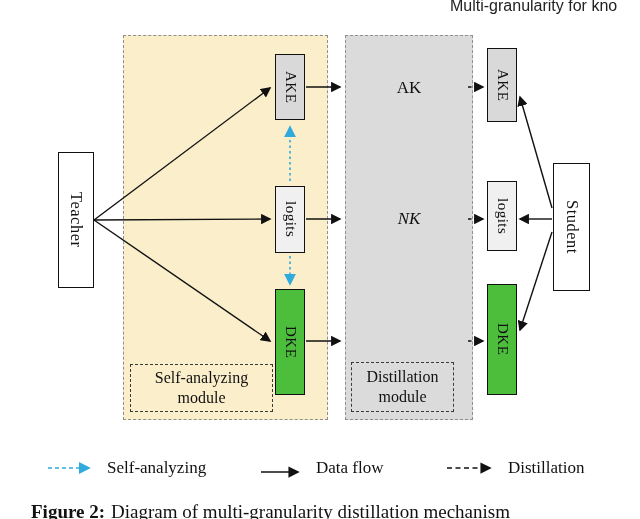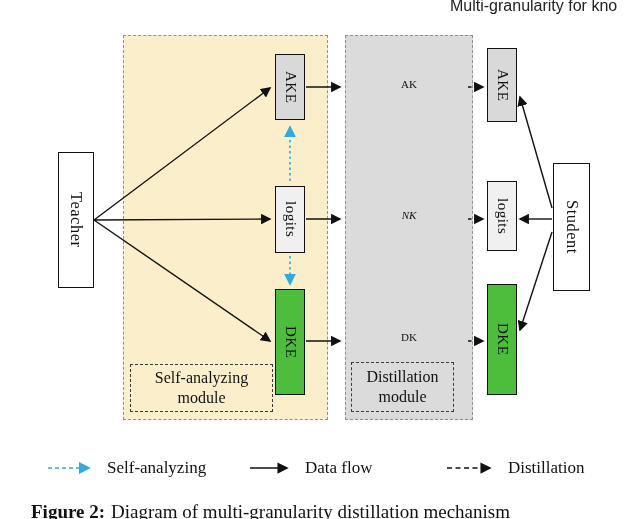--- a/index.html
+++ b/index.html
@@ -15,21 +15,21 @@
   .module{position:absolute;border:1.6px dashed #8f8f8f;box-sizing:border-box;}
   .module-yellow{left:105px;top:35px;width:205px;height:385px;background:#FBEFCB;}
   .module-gray{left:327px;top:35px;width:128px;height:385px;background:#DBDBDB;}
   .mod-label{
     position:absolute;border:1.4px dashed #3a3a3a;box-sizing:border-box;
     display:flex;flex-direction:column;align-items:center;justify-content:center;
     font-size:16px;line-height:1.25;text-align:center;
   }
   .sa-label{left:112px;top:364px;width:143px;height:48px;}
   .dist-label{left:333px;top:362px;width:103px;height:50px;}
-  .mod-item{position:absolute;left:327px;width:128px;text-align:center;font-size:11px;}
+  .mod-item{position:absolute;left:327px;width:128px;text-align:center;font-size:17px;}
   .mi-ak{top:78px;} .mi-nk{top:209px;font-style:italic;} .mi-dk{top:331px;}
   
   .box{
     position:absolute;border:1.5px solid #111;box-sizing:border-box;
     display:flex;align-items:center;justify-content:center;background:#fff;
   }
   .vtext{writing-mode:vertical-rl;font-size:15px;letter-spacing:.5px;}
   .teacher{left:40px;top:152px;width:36px;height:136px;border-width:1.9px;}
   .student{left:535px;top:163px;width:37px;height:128px;border-width:1.9px;}
   .teacher .vtext,.student .vtext{font-size:16.5px;}
@@ -39,41 +39,40 @@
   .ake-r{left:469px;top:48px;width:30px;height:74px;background:#D9D9D9;}
   .logits-r{left:469px;top:181px;width:30px;height:70px;background:#F0F0F0;}
   .dke-r{left:469px;top:284px;width:30px;height:111px;background:#4CBE3C;}
   
   .arrows{position:absolute;left:0;top:0;pointer-events:none;}
   
   .legend-item{
     position:absolute;top:458px;display:flex;align-items:center;gap:9px;
     font-size:17px;
   }
-  .li-1{left:28px;} .li-2{left:230px;} .li-3{left:427px;}
+  .li-1{left:28px;} .li-2{left:241px;align-items:flex-end;} .li-3{left:427px;}
   
   .caption{
     position:absolute;top:501px;left:13px;white-space:nowrap;font-size:19px;
   }
   .caption .cap-label{font-weight:bold;}
   .caption .cap-text{margin-left:6px;}
 </style>
 </head>
 <body>
 
 <div class="stage">
 
   <div class="top-text">Multi-granularity for kno</div>
 
   <div class="module module-yellow"></div>
   <div class="module module-gray"></div>
 
   <div class="mod-item mi-ak">AK</div>
   <div class="mod-item mi-nk">NK</div>
-  <div class="mod-item mi-dk">DK</div>
 
   <div class="mod-label sa-label">
     <span>Self-analyzing</span>
     <span>module</span>
   </div>
   <div class="mod-label dist-label">
     <span>Distillation</span>
     <span>module</span>
   </div>
 

